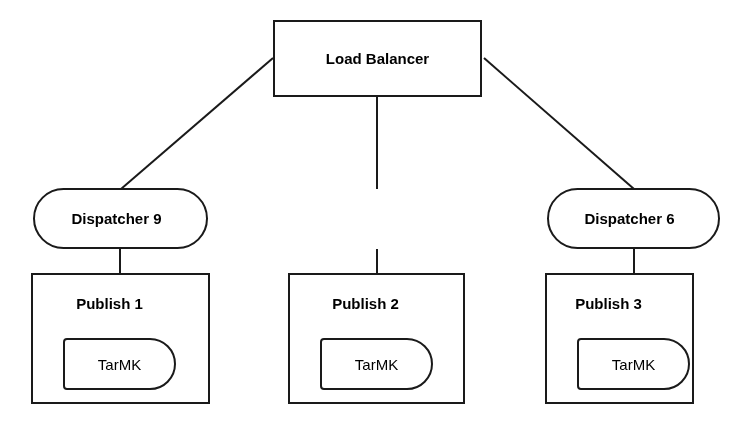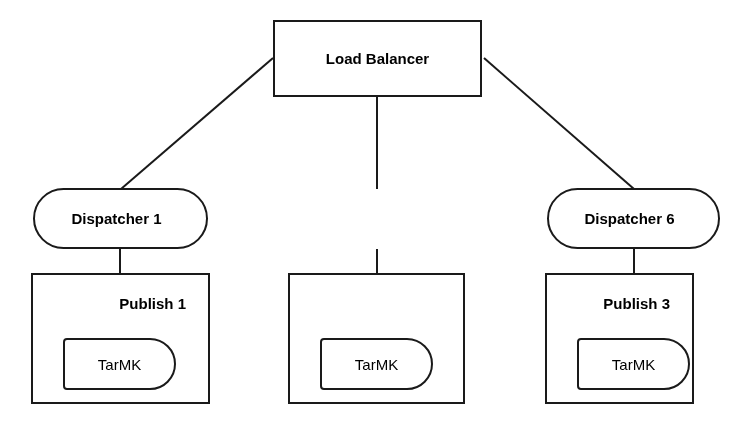--- a/index.html
+++ b/index.html
@@ -60,21 +60,21 @@
   .d3 { left: 547px; width: 173px; }
   .publish {
     top: 273px;
     height: 131px;
   }
   .p1 { left: 31px;  width: 179px; }
   .p2 { left: 288px; width: 177px; }
   .p3 { left: 545px; width: 149px; }
   .publish .lbl {
     margin-top: 21px;
-    text-align: right;
+    text-align: center;
     padding-right: 22px;
   }
   .tarmk {
     position: absolute;
     left: 30px; top: 63px;
     width: 113px; height: 52px;
     box-sizing: border-box;
     background: var(--bg);
     border: 2px solid var(--stroke);
     border-radius: 4px 26px 26px 4px;
@@ -97,34 +97,35 @@
     <line x1="120" y1="249" x2="120" y2="274"></line>
     <line x1="377" y1="249" x2="377" y2="274"></line>
     <line x1="634" y1="249" x2="634" y2="274"></line>
   </svg>
 
   <div class="node lb">
     <span class="lbl">Load Balancer</span>
   </div>
 
   <div class="node dispatcher d1">
-    <span class="lbl">Dispatcher 1</span>
+    <span class="lbl">Dispatcher 9</span>
   </div>
   <div class="node dispatcher d3">
     <span class="lbl">Dispatcher 6</span>
   </div>
 
   <div class="node publish p1">
     <div class="lbl">Publish 1</div>
     <div class="tarmk">
       <span>TarMK</span>
     </div>
   </div>
 
   <div class="node publish p2">
+    <div class="lbl">Publish 2</div>
     <div class="tarmk">
       <span>TarMK</span>
     </div>
   </div>
 
   <div class="node publish p3">
     <div class="lbl">Publish 3</div>
     <div class="tarmk">
       <span>TarMK</span>
     </div>

